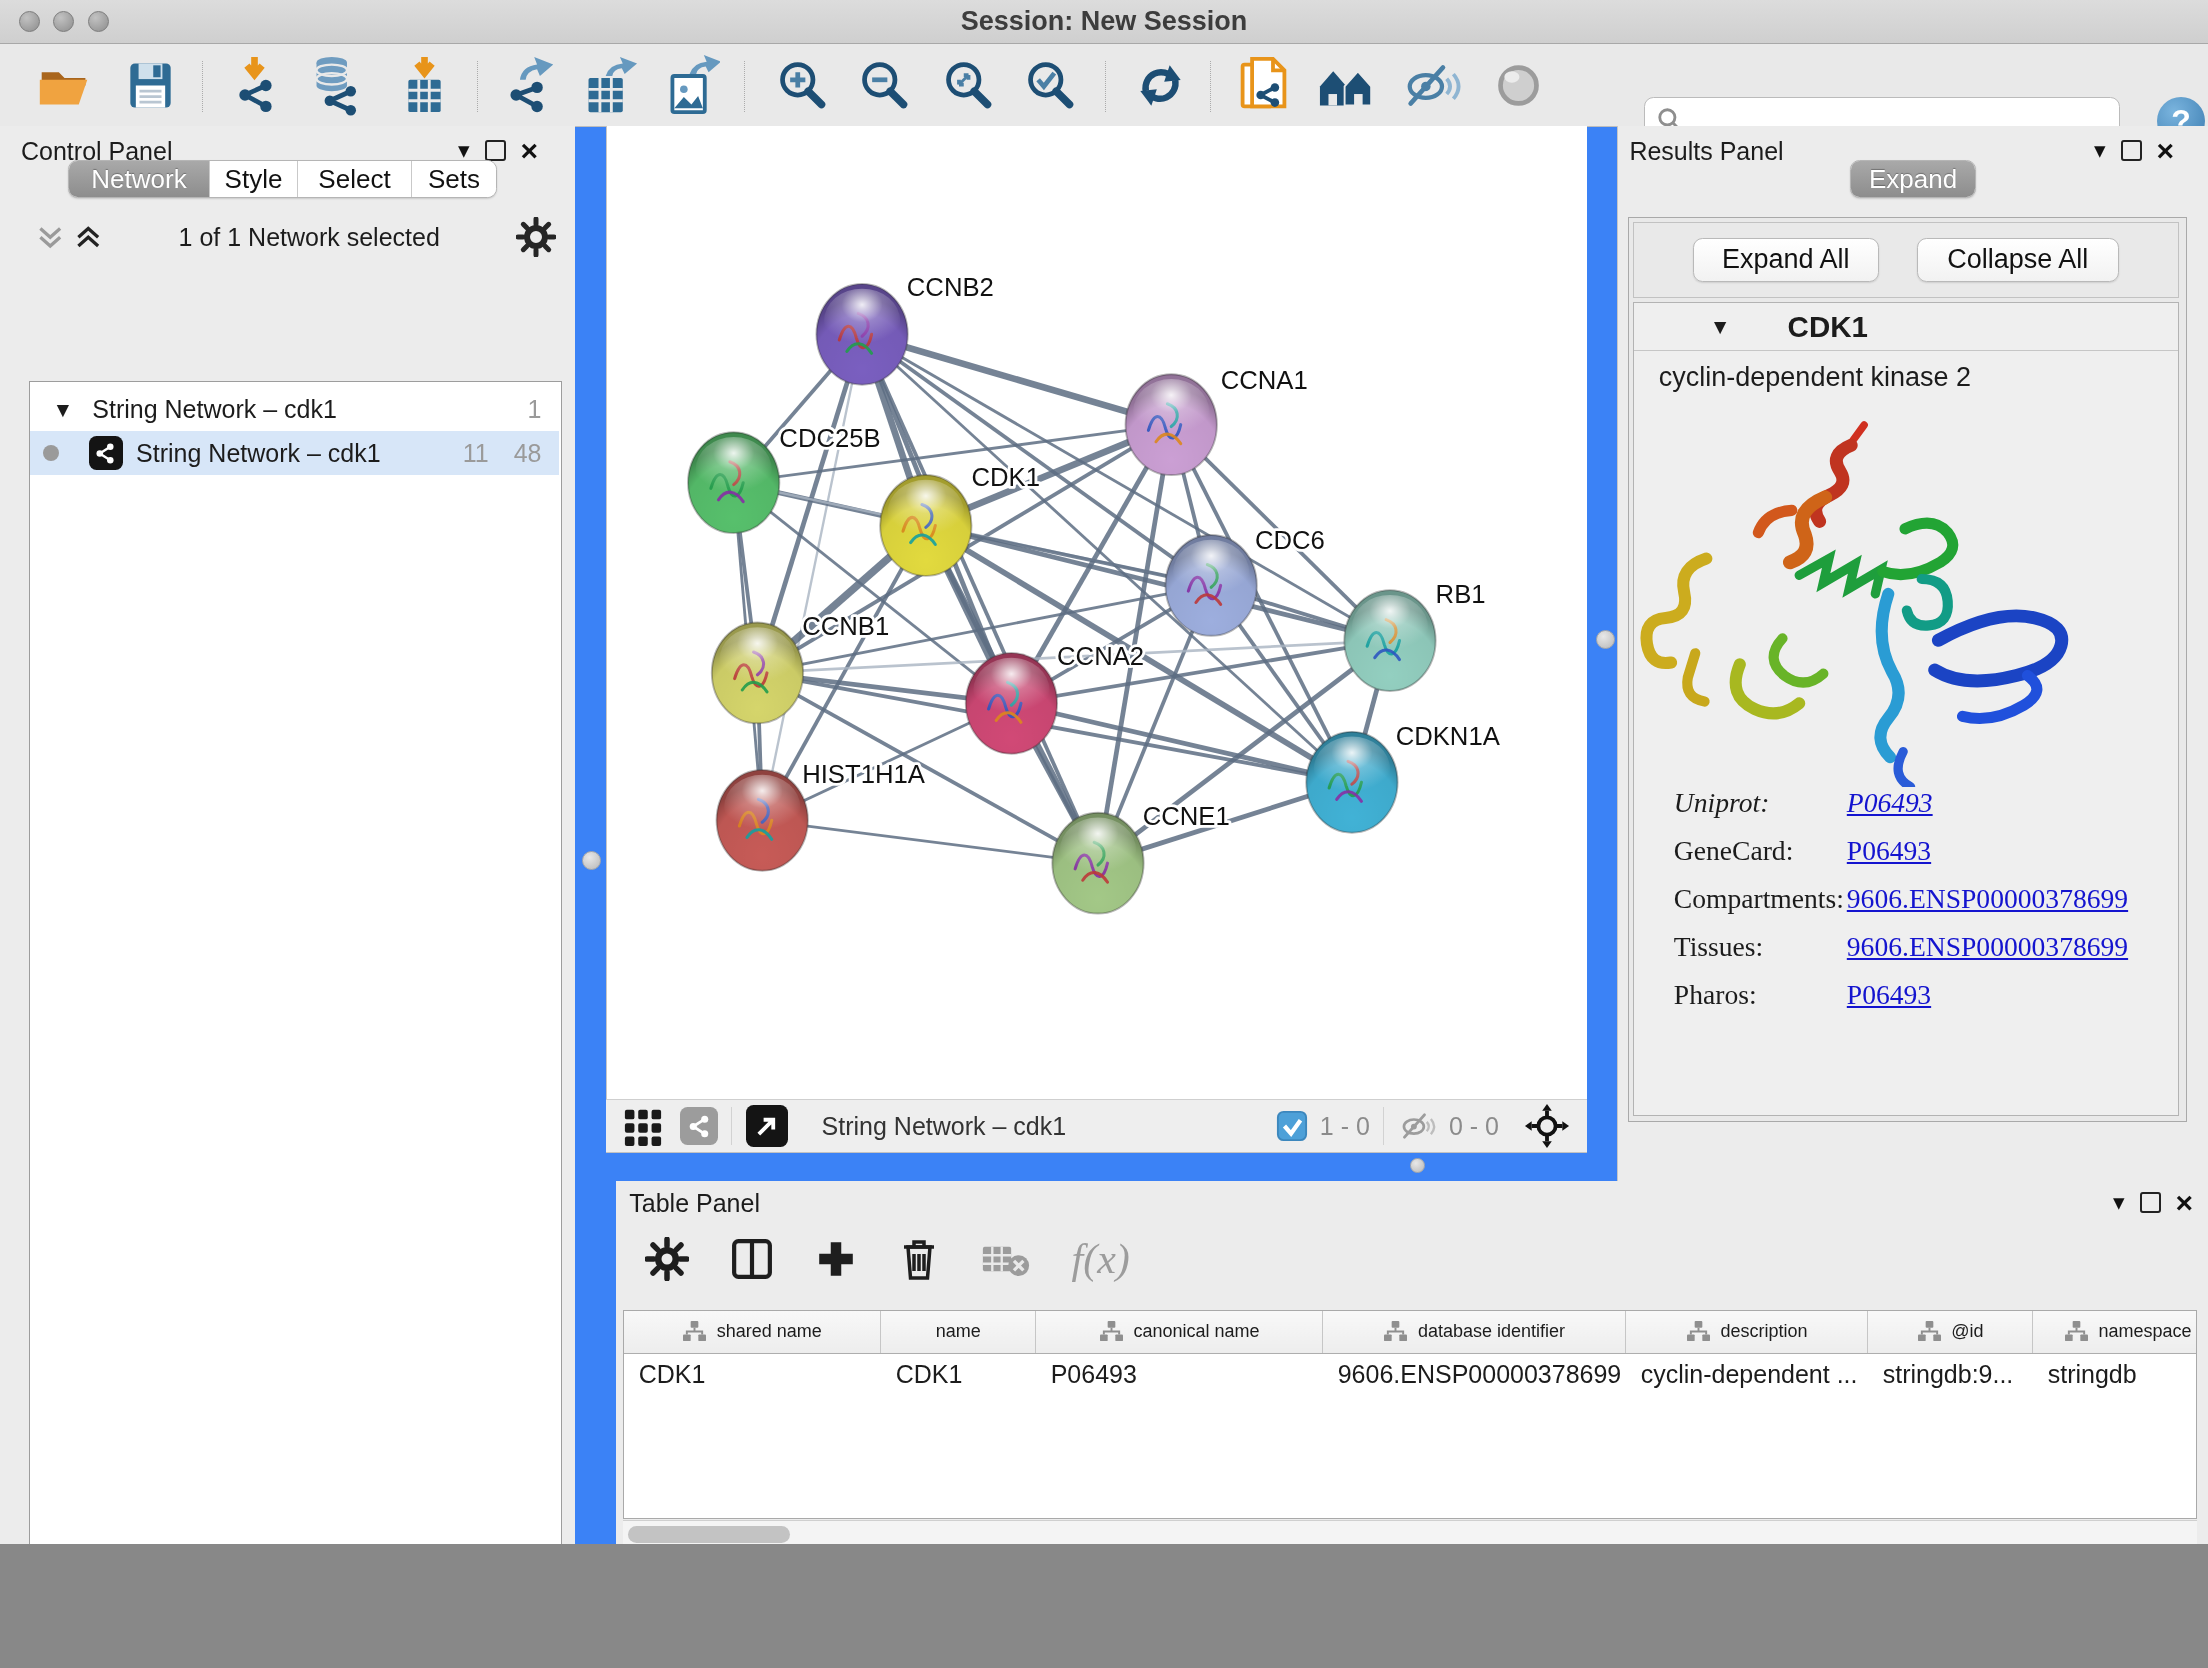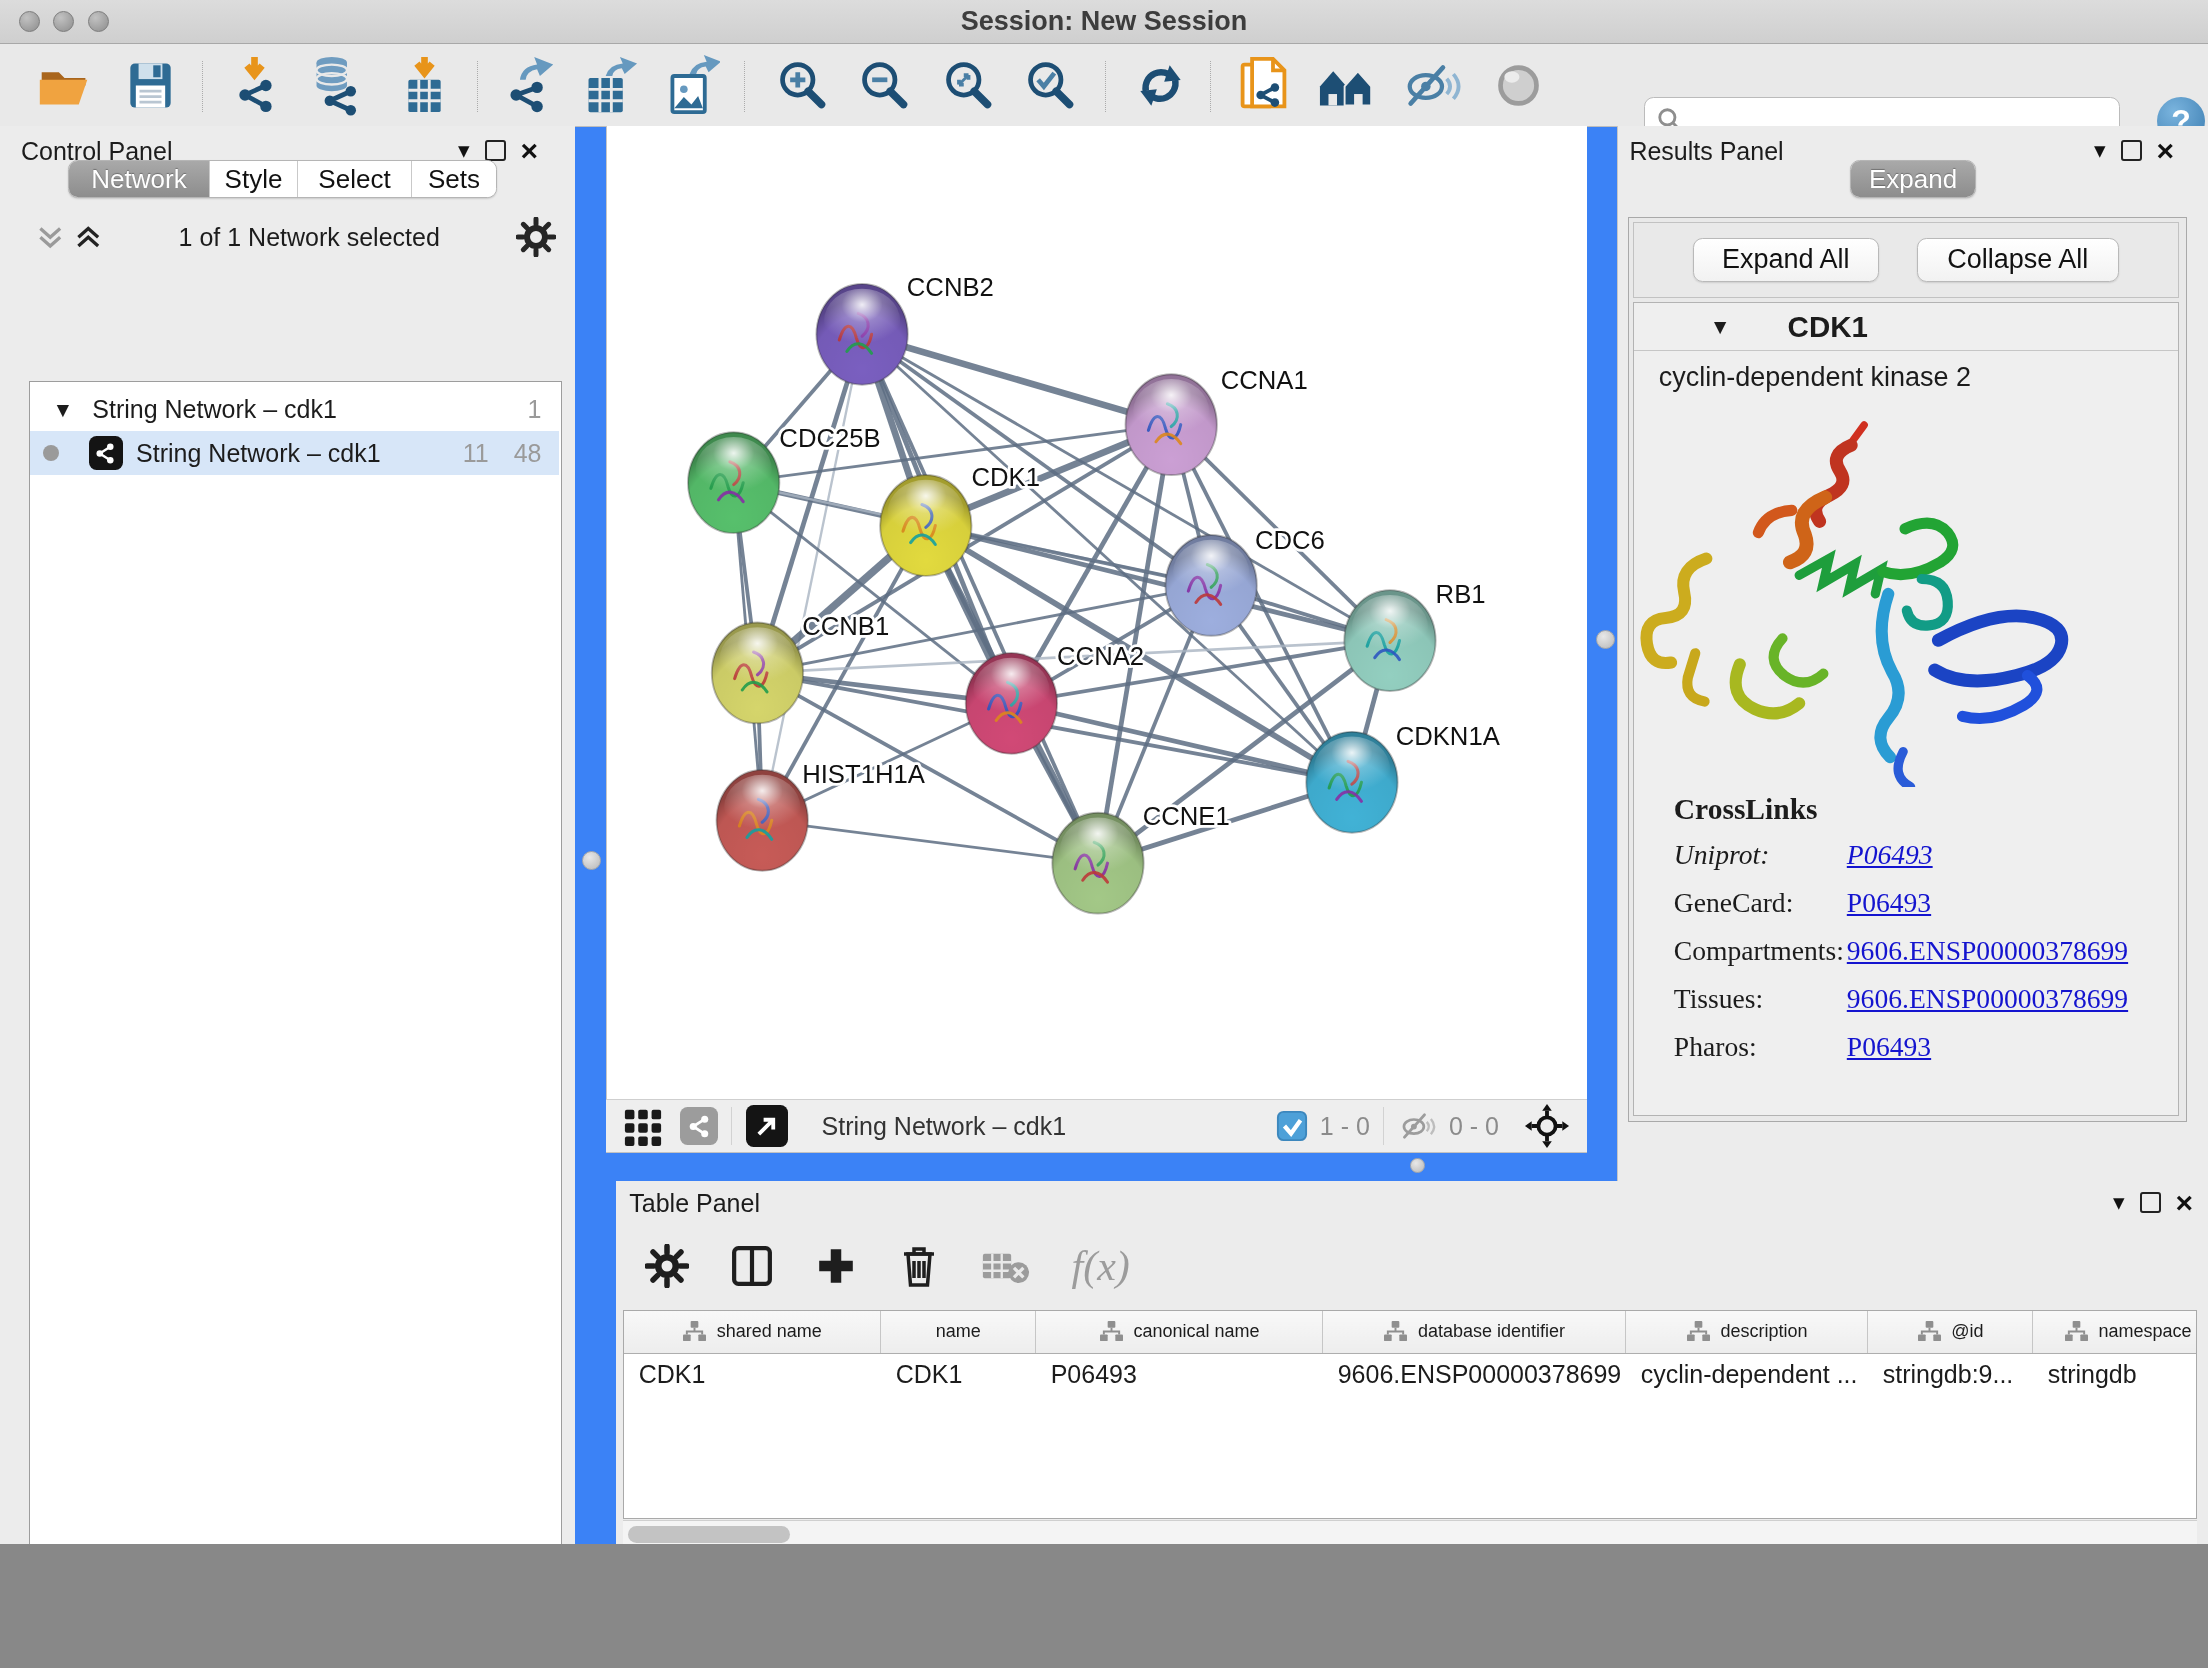--- a/index.html
+++ b/index.html
@@ -571,21 +571,20 @@
           <path d="M2004,582 q30,-14 46,4 q14,18 -8,32 q-34,20 -62,10" stroke="#22a434" stroke-width="12"></path>
           <path d="M2022,636 q26,0 28,24 q2,24 -20,26 q-20,2 -24,-16" stroke="#129c86" stroke-width="11"></path>
           <path d="M1986,652 q-16,48 4,84 q16,26 -4,50 q-18,22 2,42" stroke="#2a9cd4" stroke-width="13"></path>
           <path d="M2040,702 q62,-34 104,-24 q34,8 28,30 q-6,22 -48,32 q-56,14 -88,-6" stroke="#1b44c4" stroke-width="14"></path>
           <path d="M2136,740 q22,16 -4,32 q-34,20 -66,12" stroke="#2050dc" stroke-width="12"></path>
           <path d="M2002,822 q-14,26 8,38" stroke="#2a5cd8" stroke-width="10"></path>
         </g>
       </svg>
 
       <div class="serif" style="padding-left:40px">
-        <div style="font-weight:bold;font-size:29.5px;margin:5.7px 0 13.3px 0">CrossLinks</div>
         <div id="crosslinks-rows">
             <div style="display: flex; font-size: 27.6px; margin-bottom: 16px; font-style: italic;">
               <span style="width: 173px;">Uniprot:</span>
               <span class="xlink">P06493</span>
             </div>
             <div style="display: flex; font-size: 27.6px; margin-bottom: 16px;">
               <span style="width: 173px;">GeneCard:</span>
               <span class="xlink">P06493</span>
             </div>
             <div style="display: flex; font-size: 27.6px; margin-bottom: 16px;">
@@ -606,21 +605,21 @@
   </div>
 
   <div class="abs" style="left:616px;top:1181px;width:1592px;height:426px;background:#ececec">
     <div class="abs" style="left:13.3px;top:7.6px">Table Panel</div>
     <div class="abs win-ctl" style="left:1497px;top:7.6px">
       <span class="ctl-menu">▾</span>
       <span class="ctl-float"></span>
       <span class="ctl-close">×</span>
     </div>
 
-    <div class="abs" style="left:28.5px;top:51px;height:67px;display:flex;align-items:center;gap:42px">
+    <div class="abs" style="left:28.5px;top:44px;height:67px;display:flex;align-items:center;gap:42px">
       <svg width="44" height="44" viewBox="0 0 40 40">
         <circle cx="20" cy="20" r="8" fill="none" stroke="#1e1e1e" stroke-width="6"></circle>
         <g stroke="#1e1e1e" stroke-width="5" stroke-linecap="round">
           <path d="M32,20 h6 M8,20 H2 M20,32 v6 M20,8 V2"></path>
           <path d="M28.5,28.5 l4.2,4.2 M11.5,11.5 L7.3,7.3 M11.5,28.5 l-4.2,4.2 M28.5,11.5 l4.2,-4.2"></path>
         </g>
       </svg>
       <svg width="42" height="44" viewBox="0 0 40 40">
         <rect x="3" y="3" width="34" height="34" rx="4" fill="none" stroke="#1e1e1e" stroke-width="4"></rect>
         <path d="M20,3 v34" stroke="#1e1e1e" stroke-width="4"></path>

